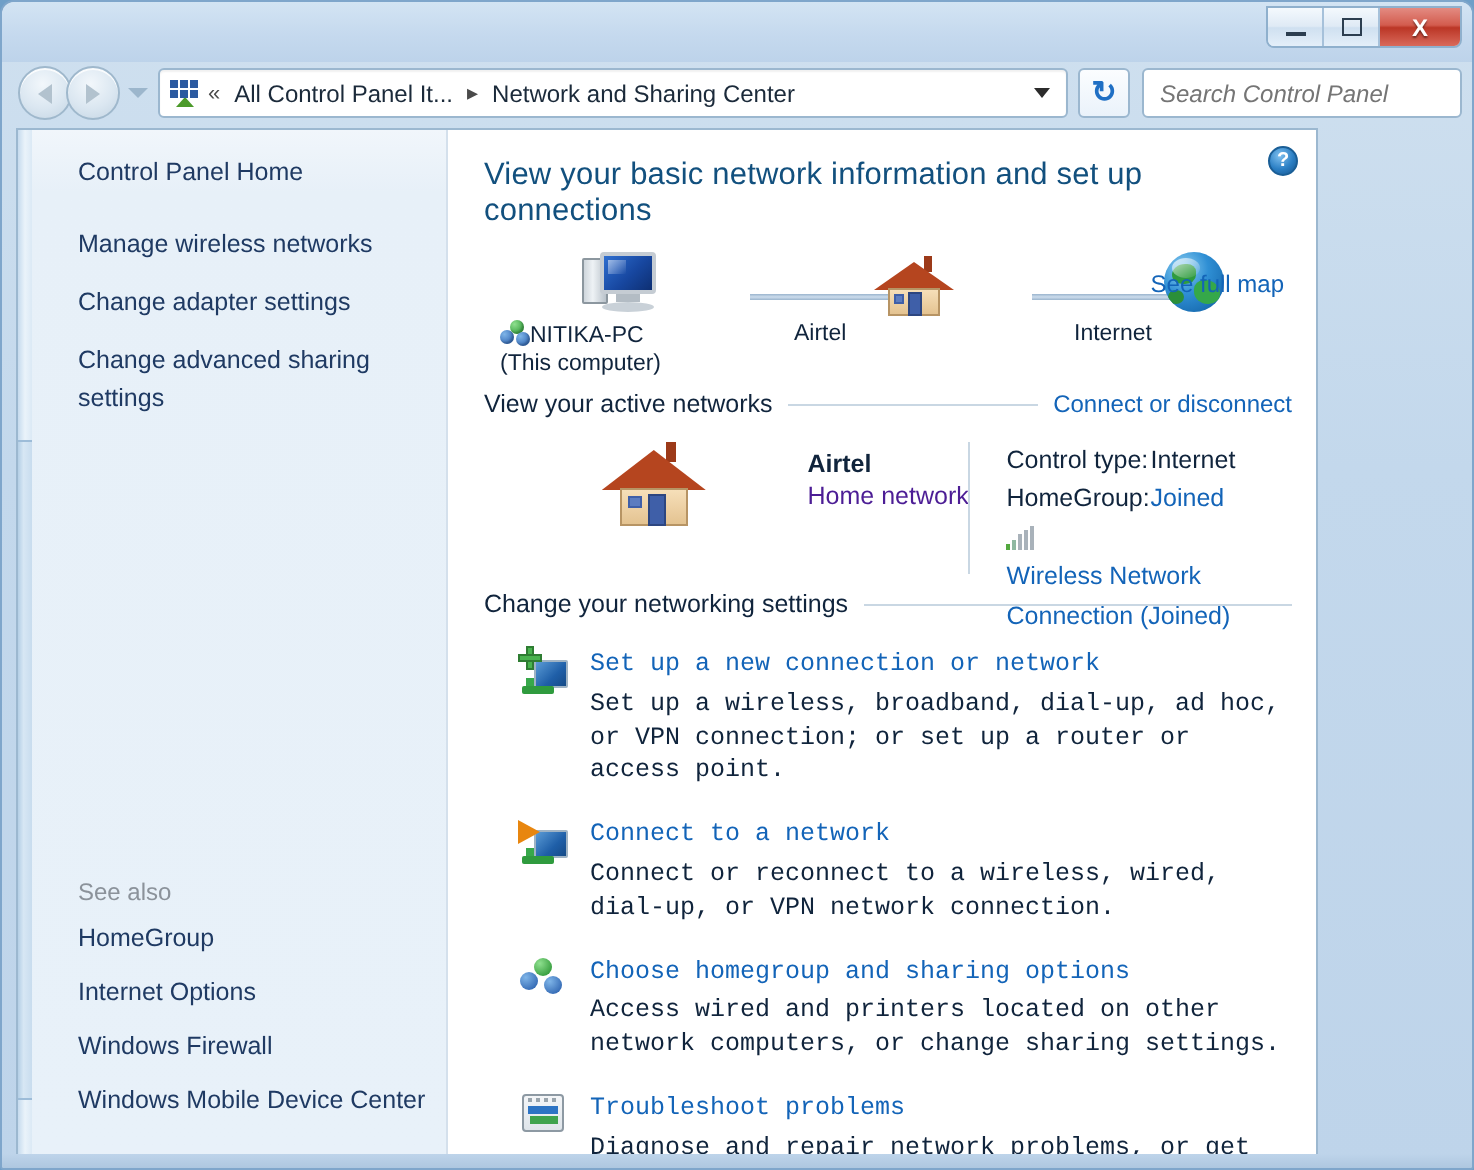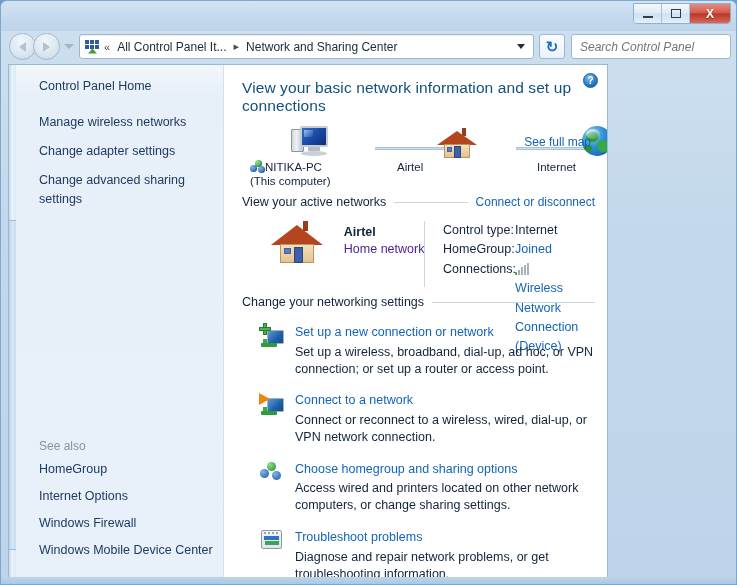--- a/index.html
+++ b/index.html
@@ -117,21 +117,21 @@
     display:flex; align-items:center;
   }
   .searchbox input {
     border:none; outline:none; flex:1; margin-left:6px;
     font-family:"Liberation Sans",sans-serif; font-size:12px;
     font-style:italic; color:#6d7479; background:transparent;
   }
 
   
   .client {
-    position:absolute; left:7px; top:63px; width:600px; height:515px;
+    position:absolute; left:7px; top:63px; width:651px; height:515px;
     background:#ffffff;
     border:1px solid #9cb8d0;
     display:flex;
     overflow:hidden;
   }
 
   
   .sidebar {
     width:215px; flex:none; height:100%;
     background: linear-gradient(180deg,#f1f6fb 0%, #e7f0f8 6%, #e8f1f9 100%);
@@ -317,21 +317,21 @@
   .ico-wifi i:nth-child(1){ left:0; height:3px; background:#53a93f; }
   .ico-wifi i:nth-child(2){ left:3px; height:5px; background:#8fb8a1; }
   .ico-wifi i:nth-child(3){ left:6px; height:8px; }
   .ico-wifi i:nth-child(4){ left:9px; height:10px; }
   .ico-wifi i:nth-child(5){ left:12px; height:12px; }
 
   
   .settings { margin-top:13px; }
   .set-item { display:flex; gap:11px; margin-top:13px; padding-left:18px; }
   .set-ico { width:24px; height:24px; flex:none; position:relative; margin-top:1px; }
-  .set-body { flex:1; }
+  .set-body { flex:1;font-family:Liberation Mono, monospace; }
   .set-title { font-size:12.5px; color:#1364b8; cursor:pointer; line-height:1.25; }
   .set-desc { font-size:12.5px; color:#10243c; line-height:1.35; margin-top:3px; max-width:455px; }
 
   
   .si-pc {
     position:absolute; right:0; bottom:3px; width:17px; height:14px;
     background: linear-gradient(135deg,#5b9bd5 0%, #1f5fa8 60%, #154a87 100%);
     border:1px solid #9fb3c4; border-radius:1px;
   }
   .si-base {
@@ -537,23 +537,22 @@
         <div class="an-right">
           <div class="an-row">
             <span class="an-lbl">Control type:</span>
             <span class="an-val">Internet</span>
           </div>
           <div class="an-row">
             <span class="an-lbl">HomeGroup:</span>
             <a class="an-val link">Joined</a>
           </div>
           <div class="an-row">
-            <span class="an-lbl">Connections:</span>
             <span>
-              <span class="ico-wifi"><i></i><i></i><i></i><i></i><i></i></span><a class="an-val link" style="max-width:140px; display:inline-block;">Wireless Network Connection (Device)</a>
+              <span class="ico-wifi"><i></i><i></i><i></i><i></i><i></i></span><a class="an-val link" style="max-width:140px; display:inline-block;">Wireless Network Connection (Joined)</a>
             </span>
           </div>
         </div>
       </div>
 
       <div class="section-head" style="margin-top:4px;">
         <span>Change your networking settings</span>
         <span class="rule"></span>
       </div>
 

